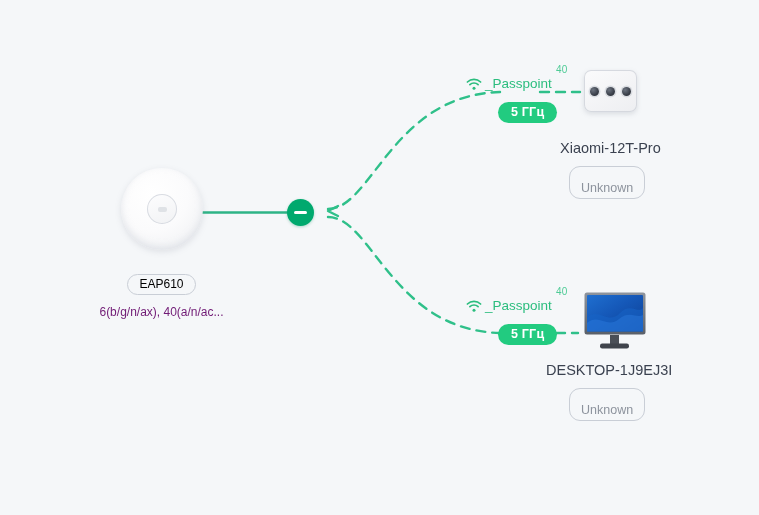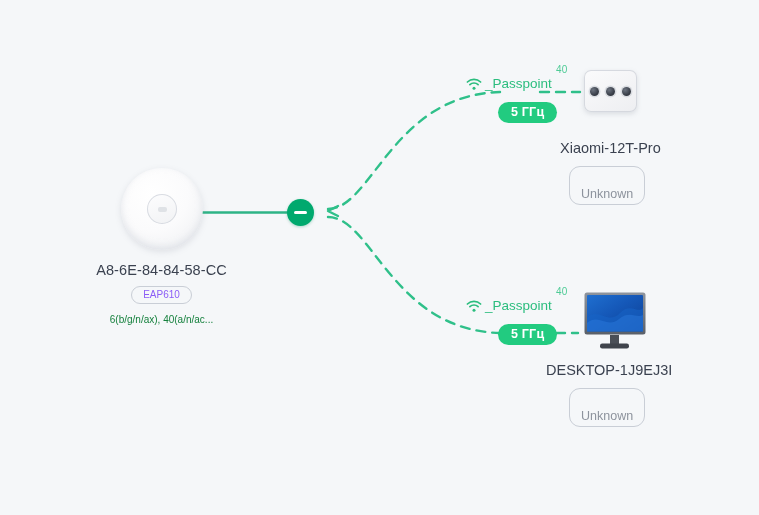--- a/index.html
+++ b/index.html
@@ -70,32 +70,32 @@
   }
   .ap-name {
     margin-top: 12px;
     font-size: 14.5px;
     color: #3b4250;
     letter-spacing: 0.1px;
     white-space: nowrap;
   }
   .model-badge {
     display: inline-block;
-    margin-top: 8px;
+    margin-top: 24px;
     padding: 2px 11px 3px;
     border: 1px solid #c9ced6;
     border-radius: 11px;
-    font-size: 10px;
-    color: #8b5cf6;
+    font-size: 12px;
+    color: #000000;
     background: transparent;
   }
   .ap-channels {
     margin-top: 10px;
-    font-size: 10px;
-    color: #15803d;
+    font-size: 12px;
+    color: #701a75;
     white-space: nowrap;
   }
 
   
   .collapse-toggle {
     position: absolute;
     left: 287px;
     top: 199px;
     width: 27px;
     height: 27px;
@@ -205,21 +205,21 @@
     color: #3b4250;
     white-space: nowrap;
   }
   .client-name.top-name { left: 94px; }
   .client-name.bottom-name { left: 80px; }
 
   .client-badge {
     position: absolute;
     top: 110px;
     display: inline-block;
-    padding: 20px 11px 3px;
+    padding: 14px 11px 3px;
     border: 1px solid #c9ced6;
     border-radius: 11px;
     font-size: 12.5px;
     color: #8d939d;
     white-space: nowrap;
   }
   .client-badge.top-badge { left: 103px; }
   .client-badge.bottom-badge { left: 103px; }
 </style>
 </head>
@@ -233,21 +233,20 @@
     <path d="M328 217 C 372 217, 392 330, 500 333" fill="none" stroke="#2fc08a" stroke-width="2.4" stroke-linecap="round" stroke-dasharray="9 7"></path>
     <path d="M338 206 L 328 211 L 338 216" fill="none" stroke="#2fc08a" stroke-width="2.4" stroke-linecap="round" stroke-linejoin="round"></path>
     <line x1="540" y1="92" x2="580" y2="92" stroke="#2fc08a" stroke-width="2.4" stroke-linecap="round" stroke-dasharray="9 7"></line>
     <line x1="540" y1="333" x2="578" y2="333" stroke="#2fc08a" stroke-width="2.4" stroke-linecap="round" stroke-dasharray="9 7"></line>
   </svg>
 
   <div class="ap-node">
     <div class="ap-disc">
       <div class="inner-ring"></div>
     </div>
-    <div class="ap-name">A8-6E-84-84-58-CC</div>
     <div>
       <span class="model-badge">EAP610</span>
     </div>
     <div class="ap-channels">6(b/g/n/ax), 40(a/n/ac...</div>
   </div>
 
   <button class="collapse-toggle">
     <span class="bar"></span>
   </button>
 

